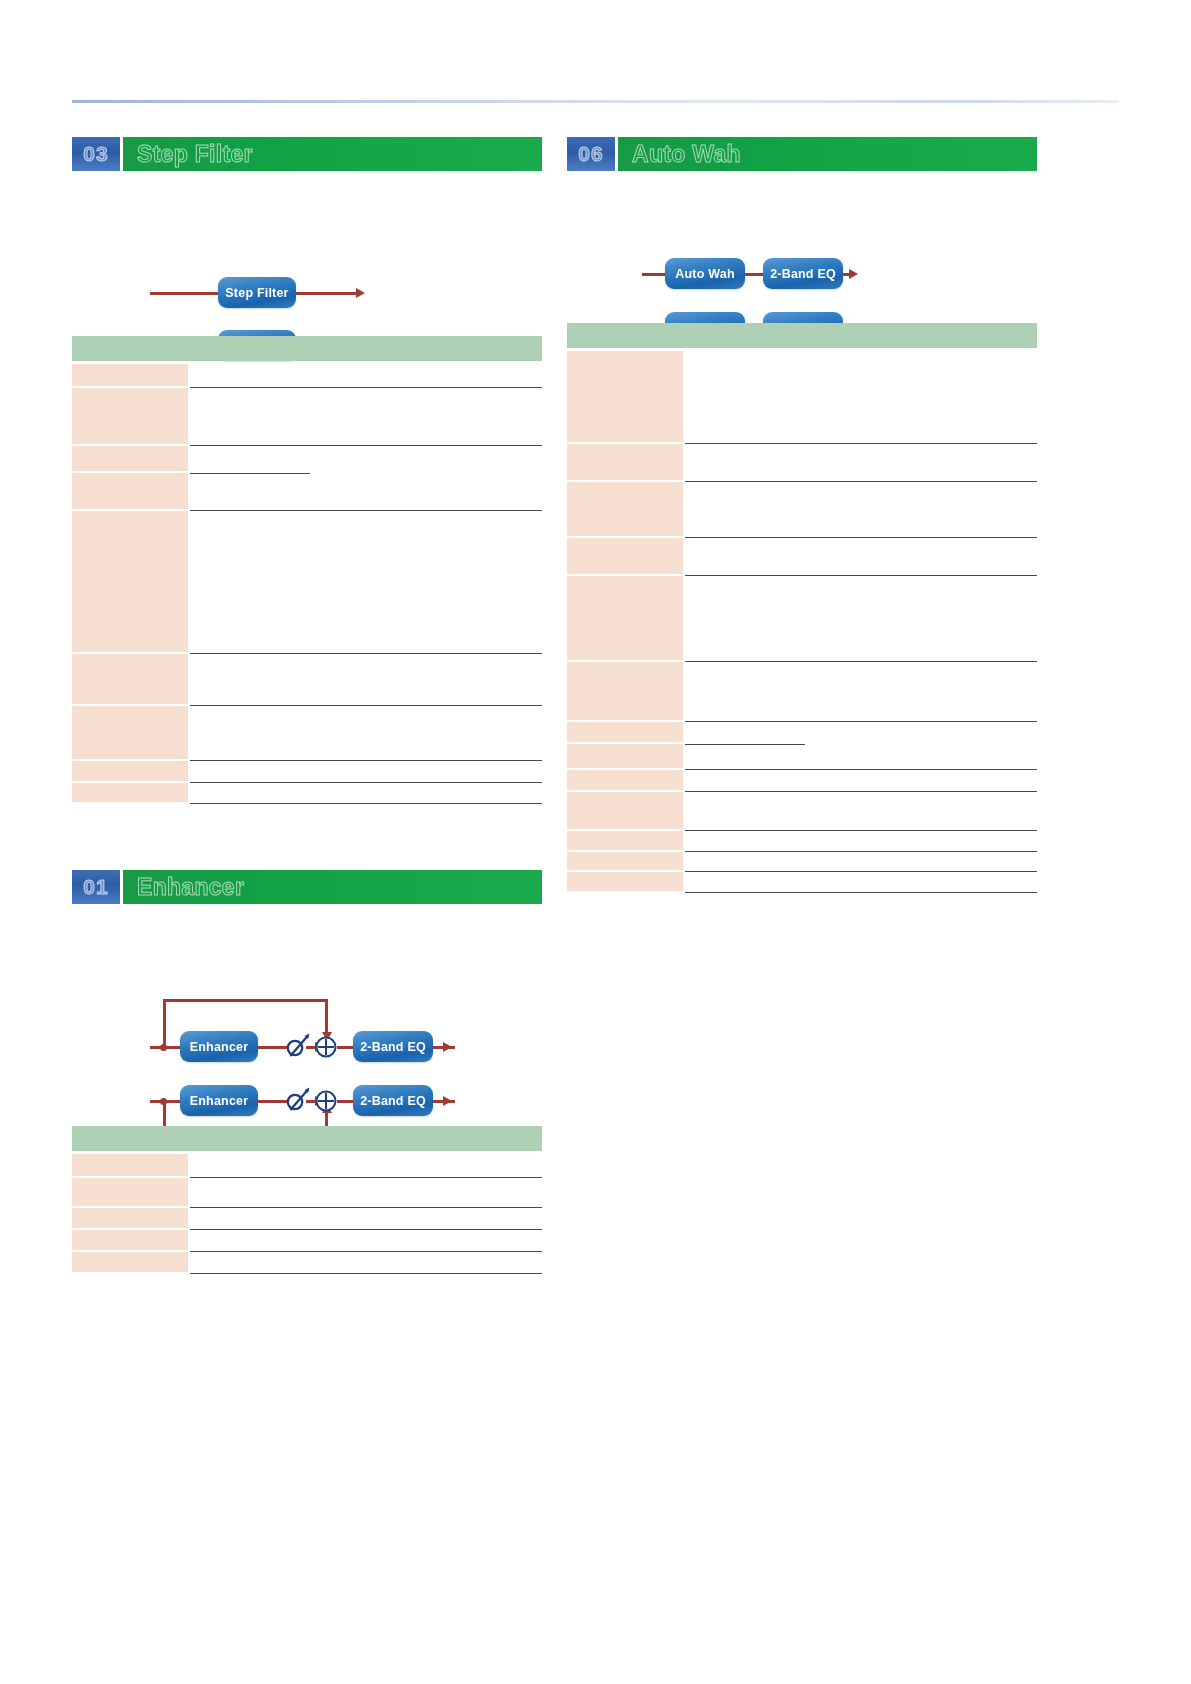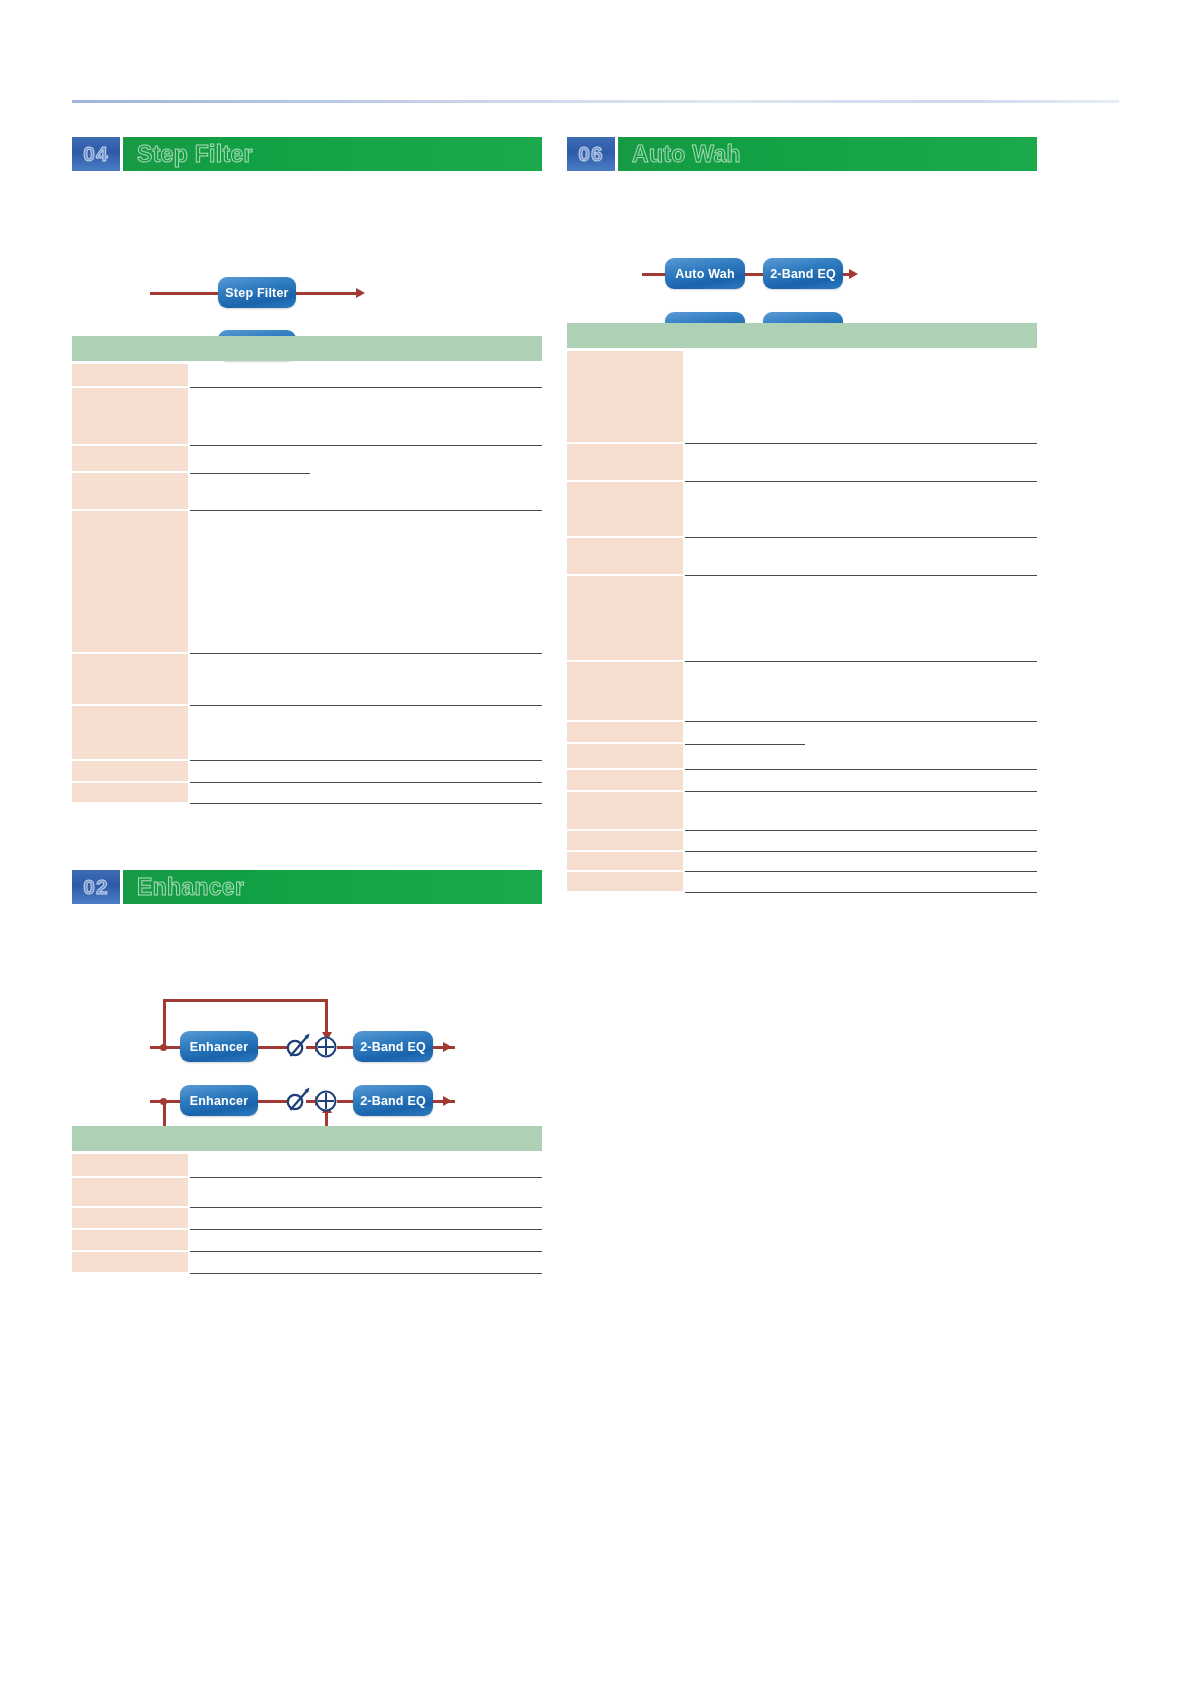--- a/index.html
+++ b/index.html
@@ -161,21 +161,21 @@
 </style>
 </head>
 <body>
 
 <div class="top-rule"></div>
 
 <div class="col col-left" style="top:137px;">
 
   <div class="sec-head">
     <div class="sec-num">
-      <span>04</span>
+      <span>03</span>
     </div>
     <div class="sec-title">
       <span>Step Filter</span>
     </div>
   </div>
 
   <div class="diagram" style="height:165px;">
 
     <div class="wire wire-h" style="left:78px; top:121px; width:68px;"></div>
     <div class="blk" style="left:146px; top:106px; width:78px; height:31px;">
@@ -232,21 +232,21 @@
       <div class="pcell-label"></div>
       <div class="pcell-value"></div>
     </div>
   </div>
 </div>
 
 <div class="col col-left" style="top:870px;">
 
   <div class="sec-head">
     <div class="sec-num">
-      <span>02</span>
+      <span>01</span>
     </div>
     <div class="sec-title">
       <span>Enhancer</span>
     </div>
   </div>
 
   <div class="diagram" style="height:222px;">
 
     <div class="wire wire-h" style="left:78px; top:142px; width:40px;"></div>
     <div class="dot" style="left:88px; top:140px;"></div>

